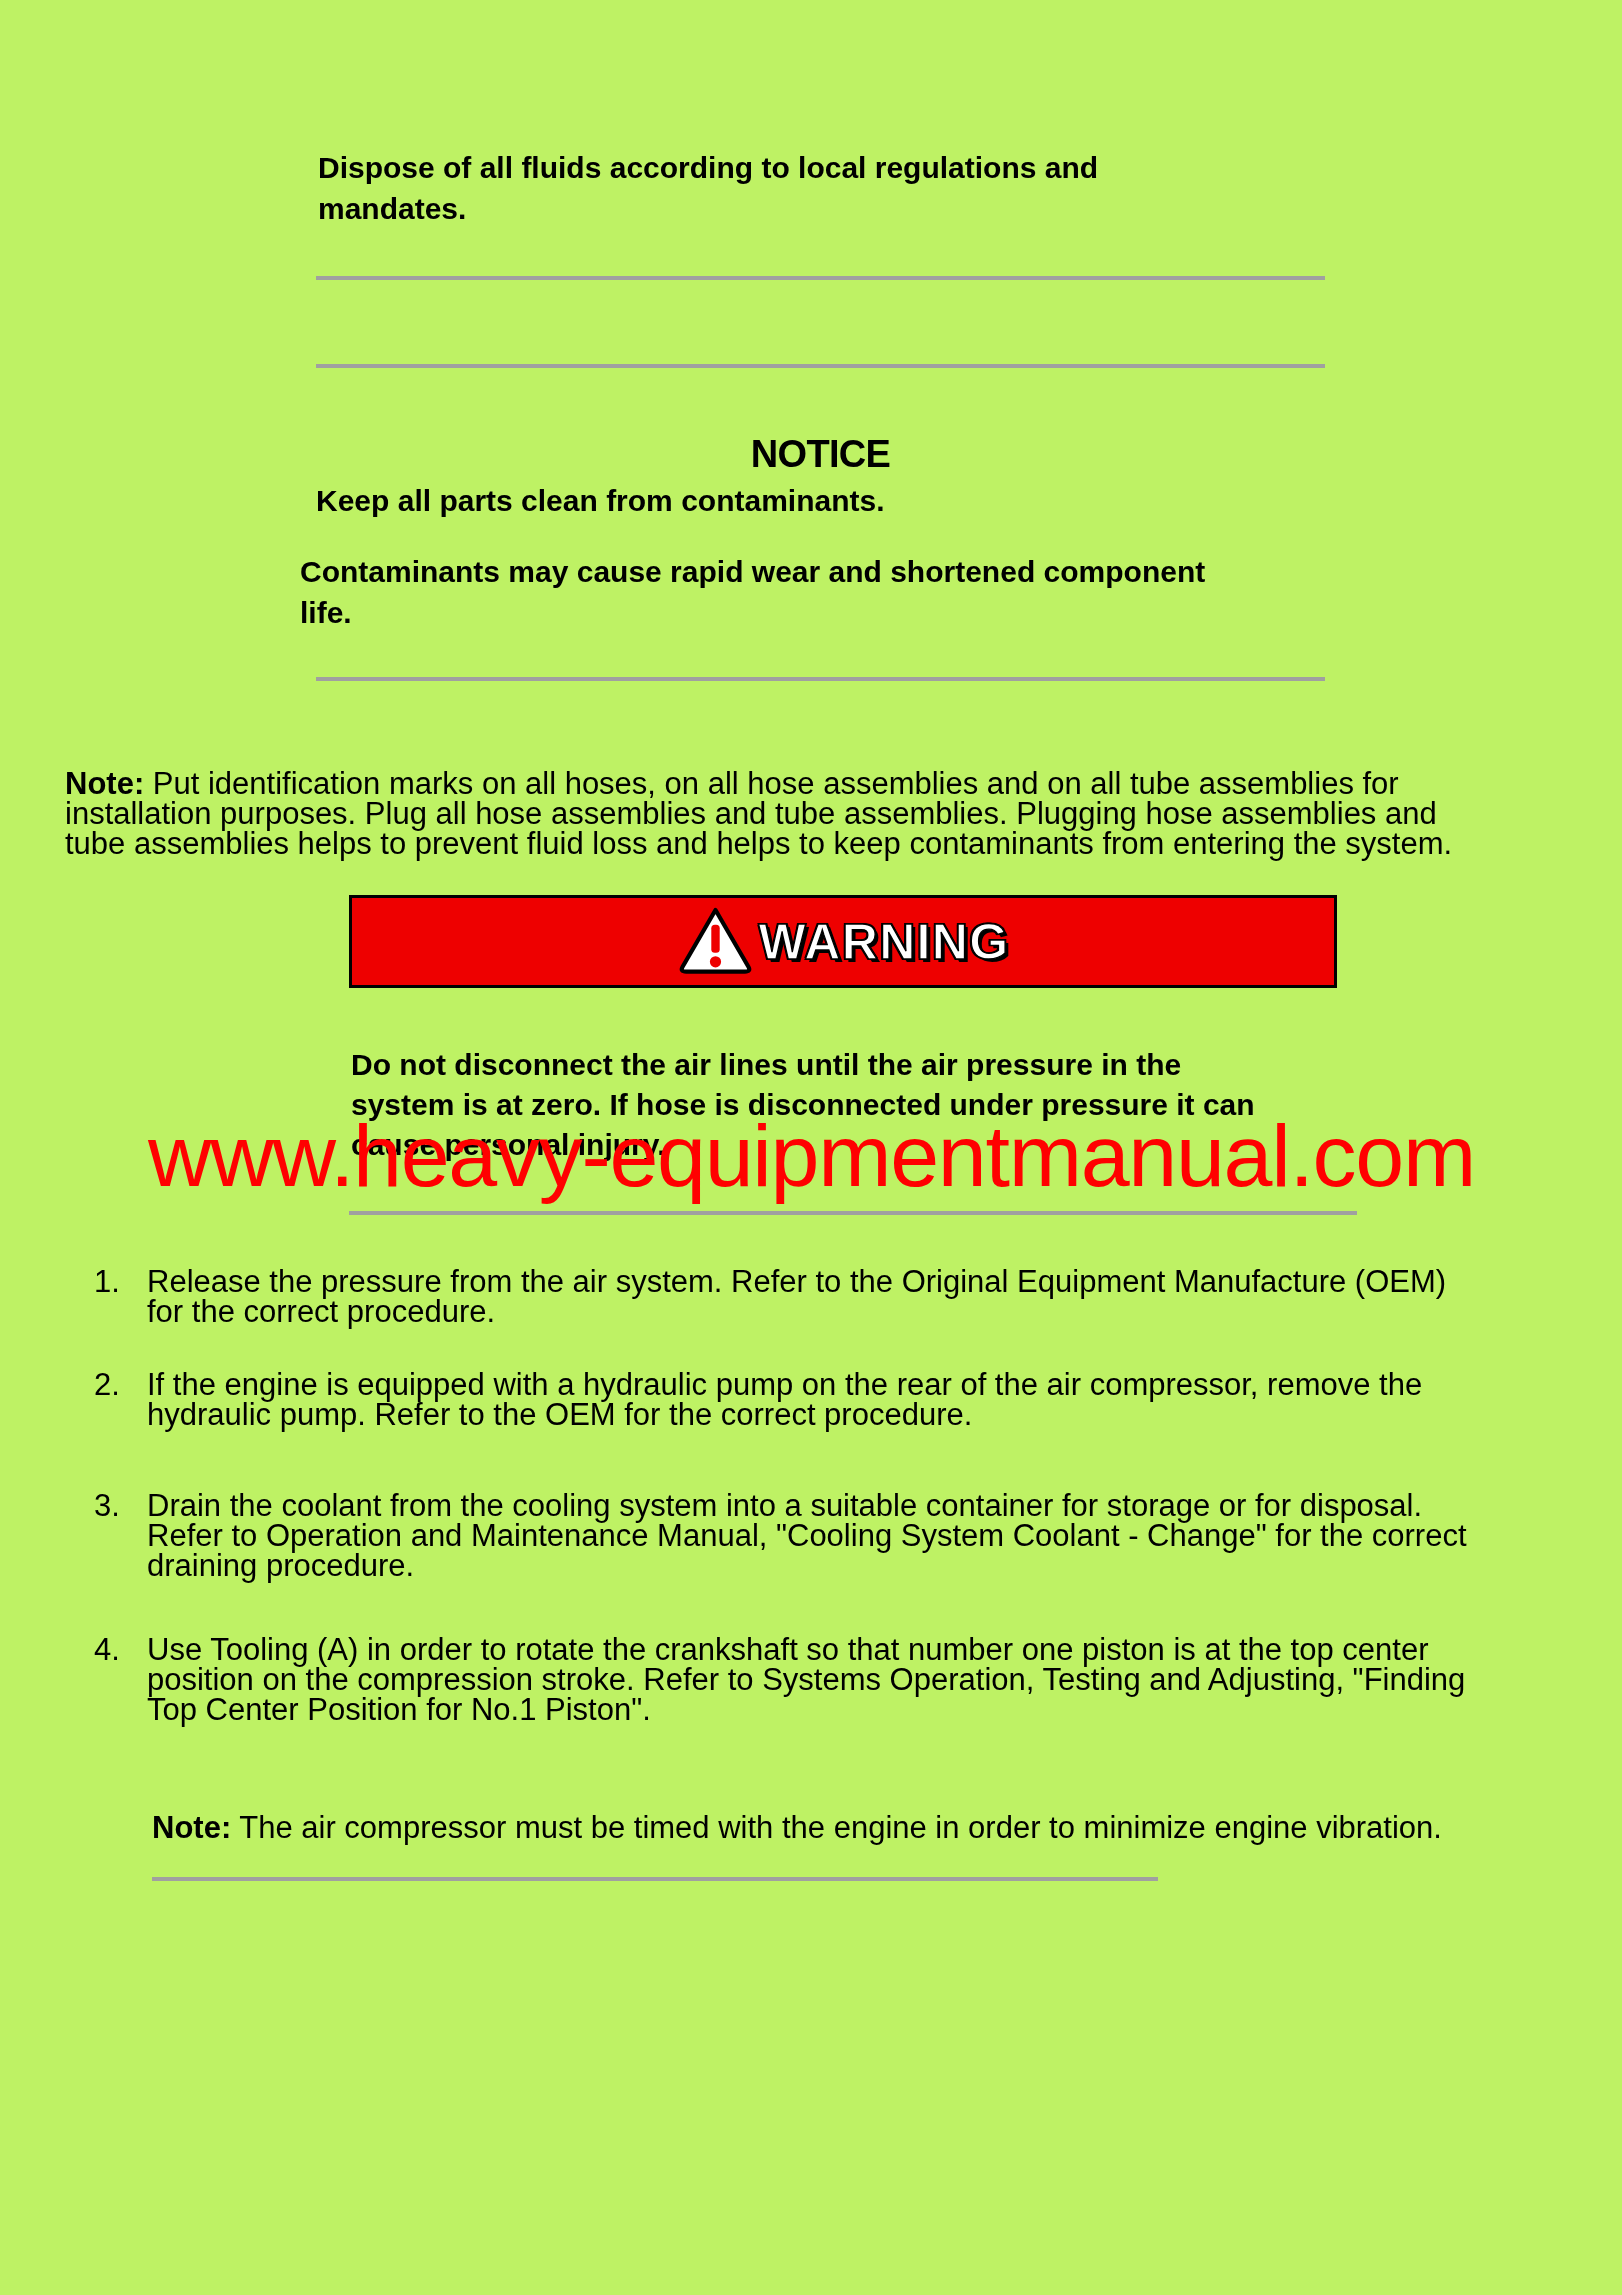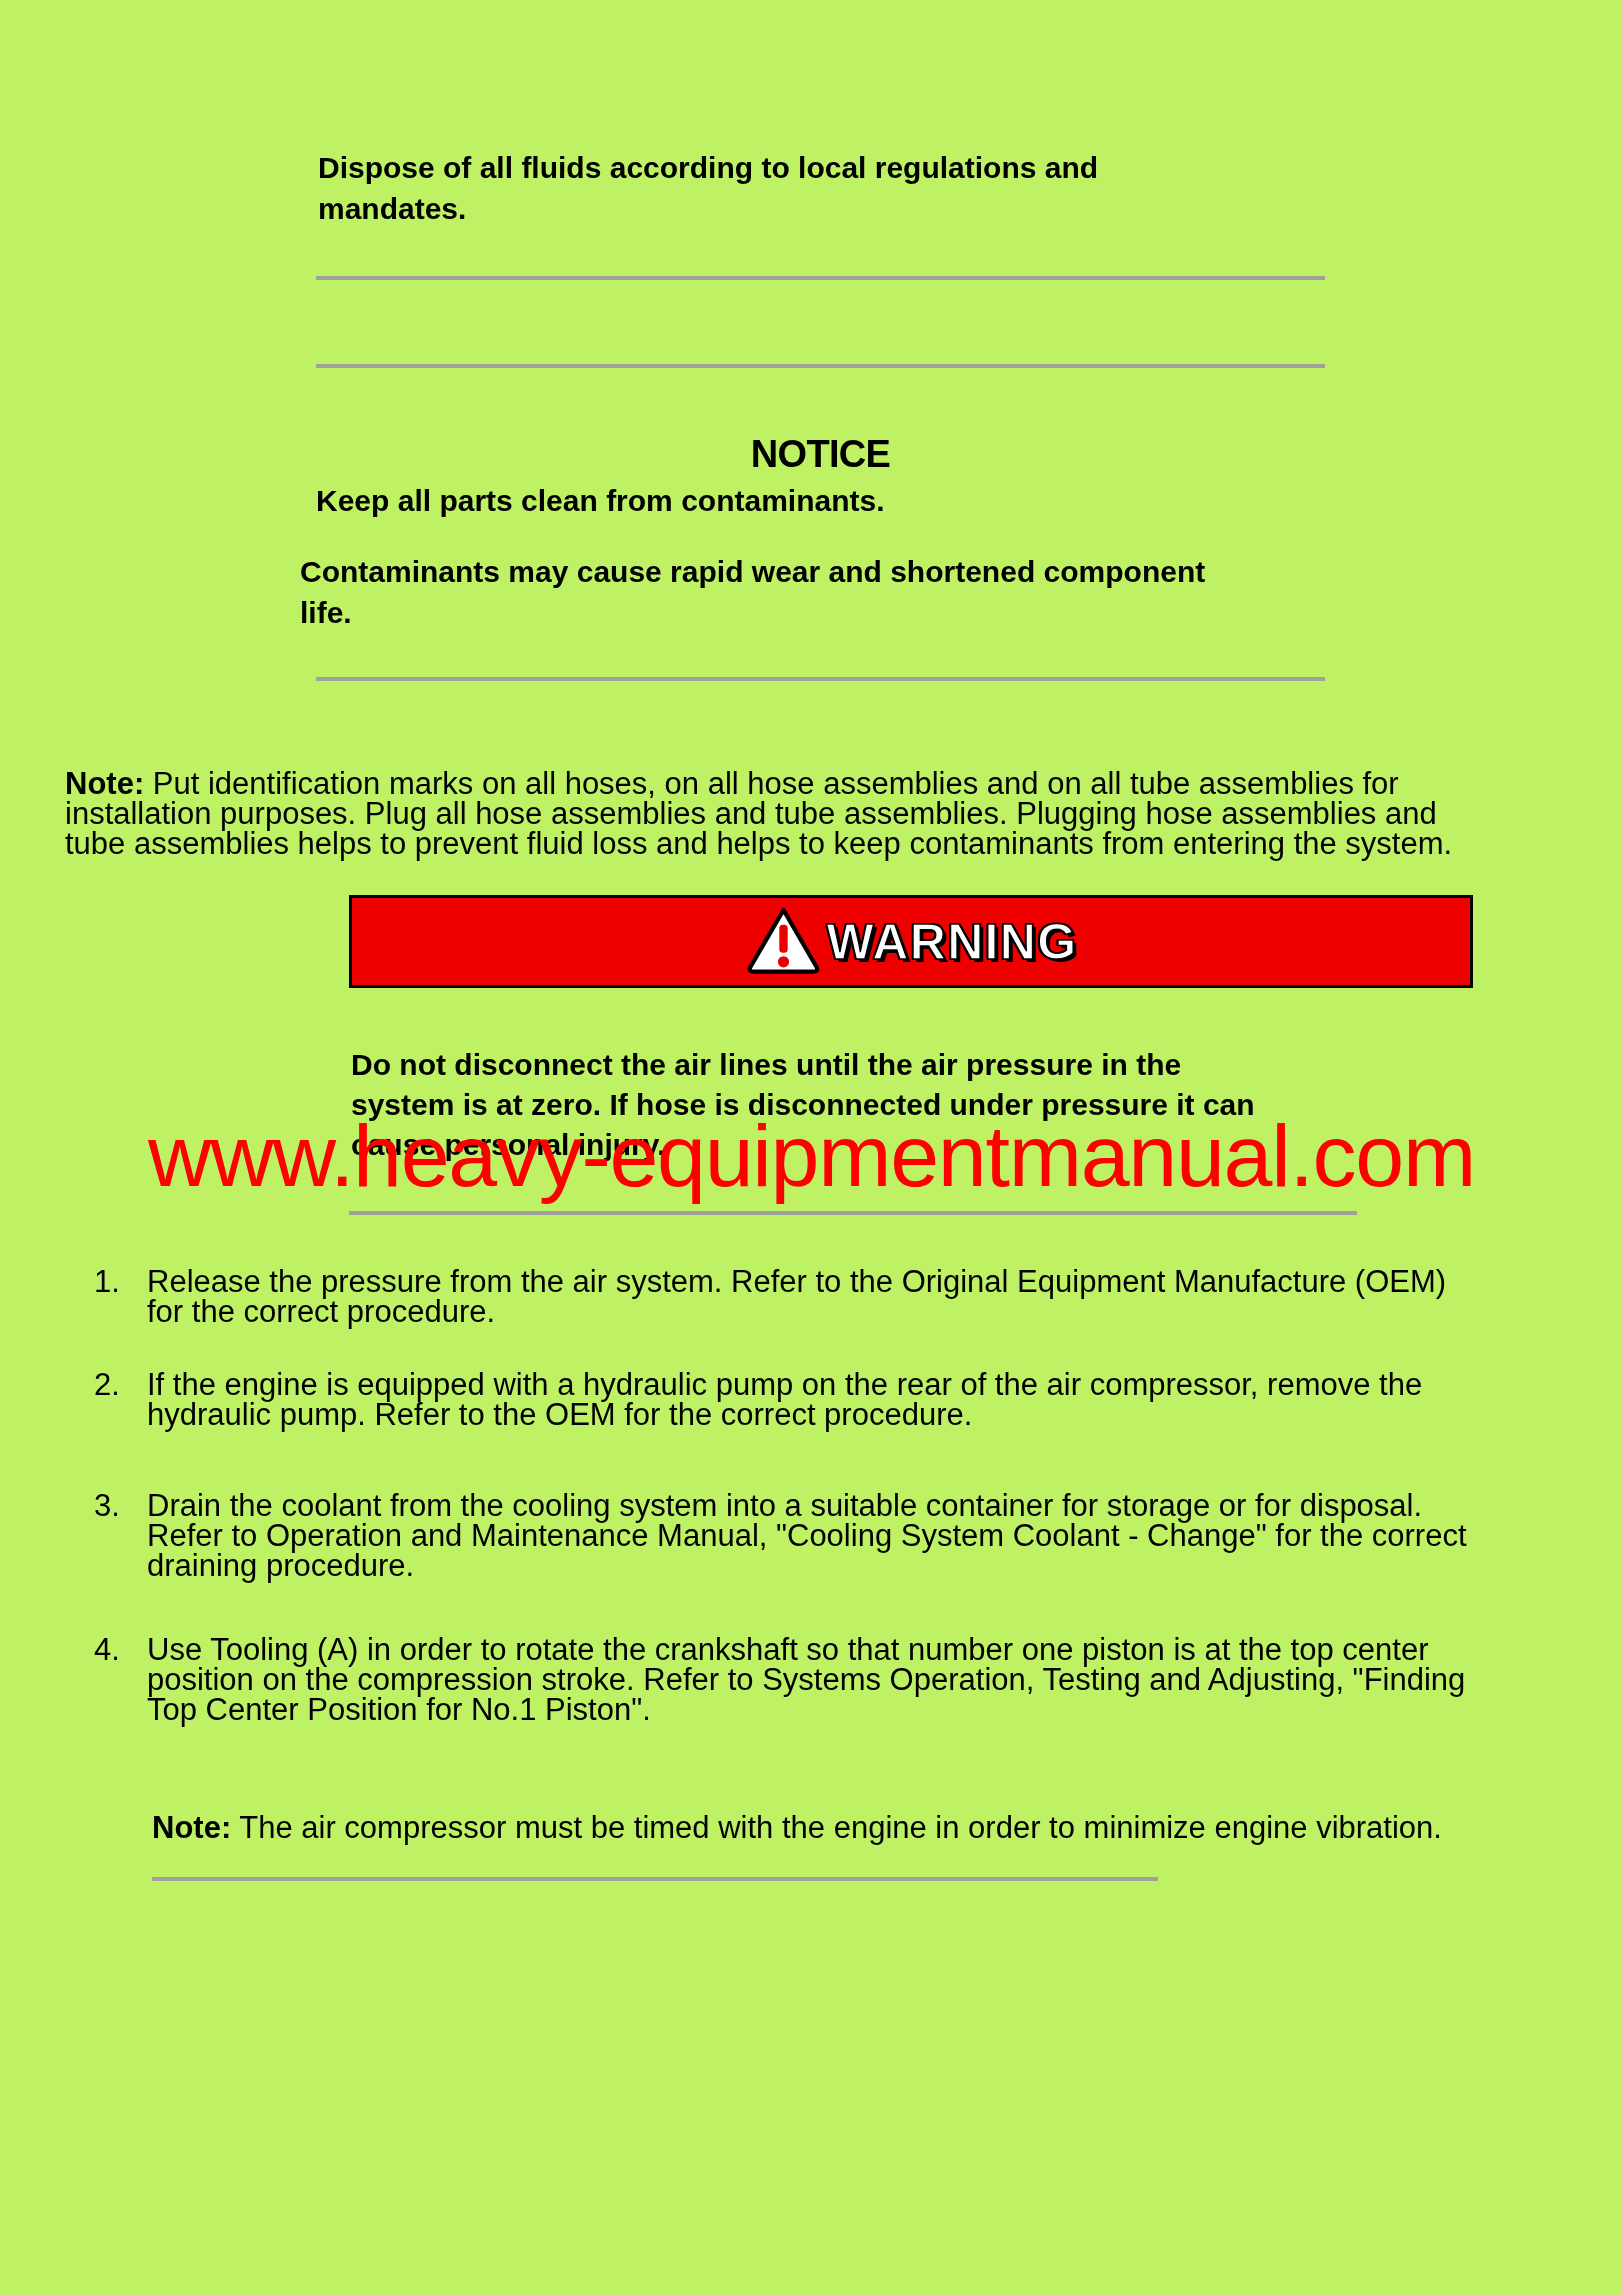--- a/index.html
+++ b/index.html
@@ -44,21 +44,21 @@
     font-size: 30px; font-weight: bold; line-height: 41px;
   }
 
   
   .body-text { font-size: 31px; line-height: 30px; }
   .note1 { left: 65px;  top: 738px; width: 1512px; }
   .note2 { left: 152px; top: 1782px; width: 1440px; }
 
   
   .warn-banner {
-    left: 349px; top: 895px; width: 1124px; height: 93px;
+    left: 349px; top: 895px; width: 988px; height: 93px;
     background: #ee0000; border: 3.3px solid #000000;
     box-sizing: border-box;
     display: flex; align-items: center; justify-content: center; gap: 5px;
   }
   .warn-banner .warn-word {
     color: #ffffff; font-size: 50px; font-weight: bold; letter-spacing: 1.3px;
     -webkit-text-stroke: 1.3px #000000;
     text-shadow: 3.3px 3.3px 0 #000000, -1.3px -1.3px 0 #000000,
                  1.3px -1.3px 0 #000000, -1.3px 1.3px 0 #000000;
   }

